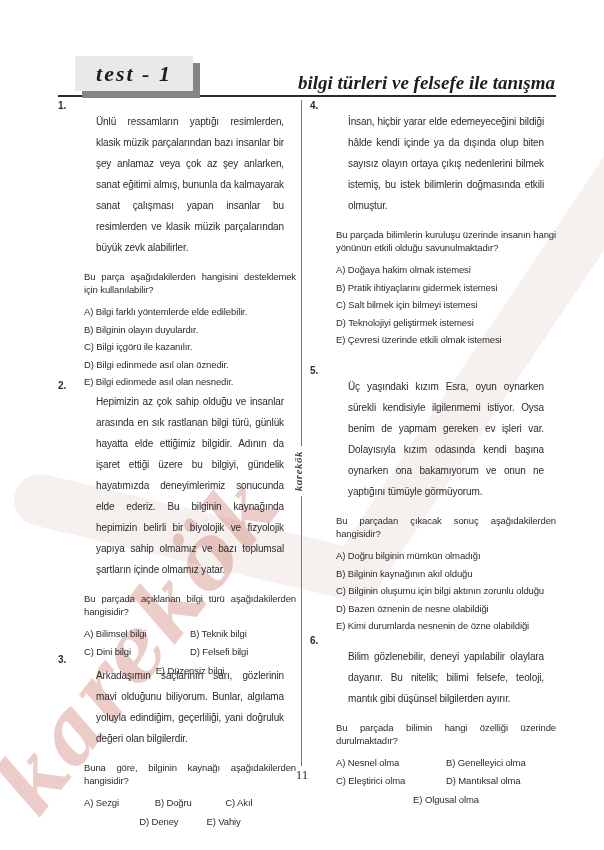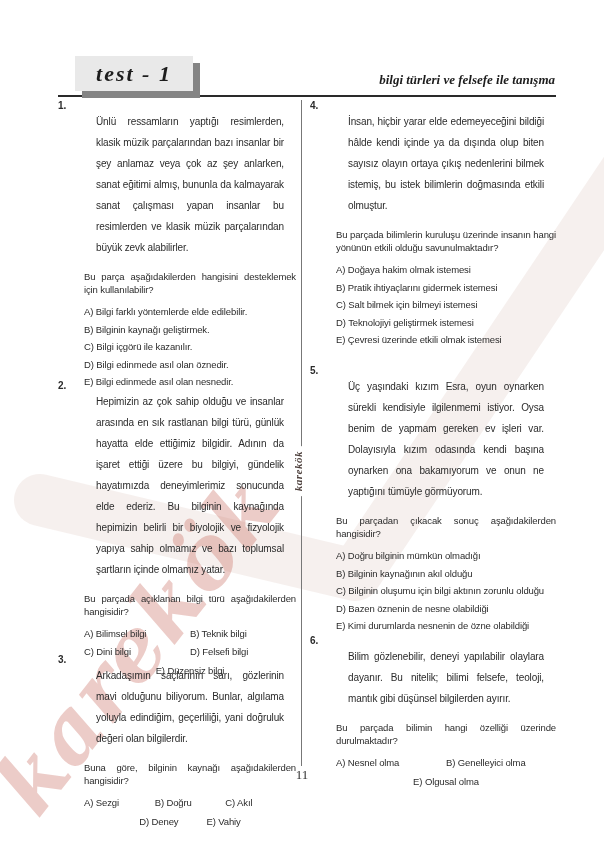--- a/index.html
+++ b/index.html
@@ -7,21 +7,21 @@
        font-family:"Liberation Sans",sans-serif;color:#2b2b2b;}
   .page{position:absolute;inset:0;}
 
   
   .test-box{position:absolute;left:75px;top:56px;width:118px;height:35px;
     background:var(--box-gray,#e9e9e9);box-shadow:7px 7px 0 #848484;
     display:flex;align-items:center;justify-content:center;z-index:3;}
   .test-box span{font-family:"Liberation Serif",serif;font-style:italic;font-weight:bold;
     font-size:22px;letter-spacing:2px;color:#1d1d1d;}
   .subtitle{position:absolute;right:49px;top:72px;font-family:"Liberation Serif",serif;
-    font-style:italic;font-weight:bold;font-size:13px;color:#1d1d1d;z-index:3;}
+    font-style:italic;font-weight:bold;font-size:19px;color:#1d1d1d;z-index:3;}
   .head-rule{position:absolute;left:58px;top:95px;width:498px;height:2px;background:#2a2a2a;z-index:2;}
 
   
   .wm-script{position:absolute;left:48px;top:742px;z-index:0;
     font-family:"DejaVu Serif",serif;font-style:italic;font-weight:bold;
     font-size:86px;color:var(--wm-red,rgba(197,95,84,0.32));
     transform:rotate(-52deg);transform-origin:0 100%;white-space:nowrap;
     letter-spacing:1px;line-height:1;}
   .wm-swoosh{position:absolute;left:0;top:0;z-index:0;}
 
@@ -72,21 +72,21 @@
   <div class="divider"></div>
   <div class="side-brand">karekök</div>
 
   <div class="q q-left" style="top:99px">
     <div class="qnum">1.</div>
     <div class="qbody">
       <p class="qtext">Ünlü ressamların yaptığı resimlerden, klasik müzik parçalarından bazı insanlar bir şey anlamaz veya çok az şey anlarken, sanat eğitimi almış, bununla da kalmayarak sanat çalışması yapan insanlar bu resimlerden ve klasik müzik parçalarından büyük zevk alabilirler.</p>
       <p class="qstem">Bu parça aşağıdakilerden hangisini desteklemek için kullanılabilir?</p>
       <div class="opts">
         <div class="opt">A) Bilgi farklı yöntemlerde elde edilebilir.</div>
-        <div class="opt">B) Bilginin kaynağı geliştirmek.</div>
+        <div class="opt">B) Bilginin olayın duyulardır.</div>
         <div class="opt">C) Bilgi içgörü ile kazanılır.</div>
         <div class="opt">D) Bilgi edinmede asıl olan öznedir.</div>
         <div class="opt">E) Bilgi edinmede asıl olan nesnedir.</div>
       </div>
     </div>
   </div>
 
   <div class="q q-left" style="top:379px">
     <div class="qnum">2.</div>
     <div class="qbody">
@@ -158,20 +158,24 @@
   <div class="q q-right" style="top:634px">
     <div class="qnum">6.</div>
     <div class="qbody">
       <p class="qtext">Bilim gözlenebilir, deneyi yapılabilir olaylara dayanır. Bu nitelik; bilimi felsefe, teoloji, mantık gibi düşünsel bilgilerden ayırır.</p>
       <p class="qstem">Bu parçada bilimin hangi özelliği üzerinde durulmaktadır?</p>
       <div class="opts">
         <div class="opt-row">
           <div class="cell">A) Nesnel olma</div>
           <div class="cell">B) Genelleyici olma</div>
         </div>
+        <div class="opt-row">
+          <div class="cell">C) Eleştirici olma</div>
+          <div class="cell">D) Mantıksal olma</div>
+        </div>
         <div class="opt-center">E) Olgusal olma</div>
       </div>
     </div>
   </div>
 
   <div class="page-number">11</div>
 
 </div>
 
 </body></html>

